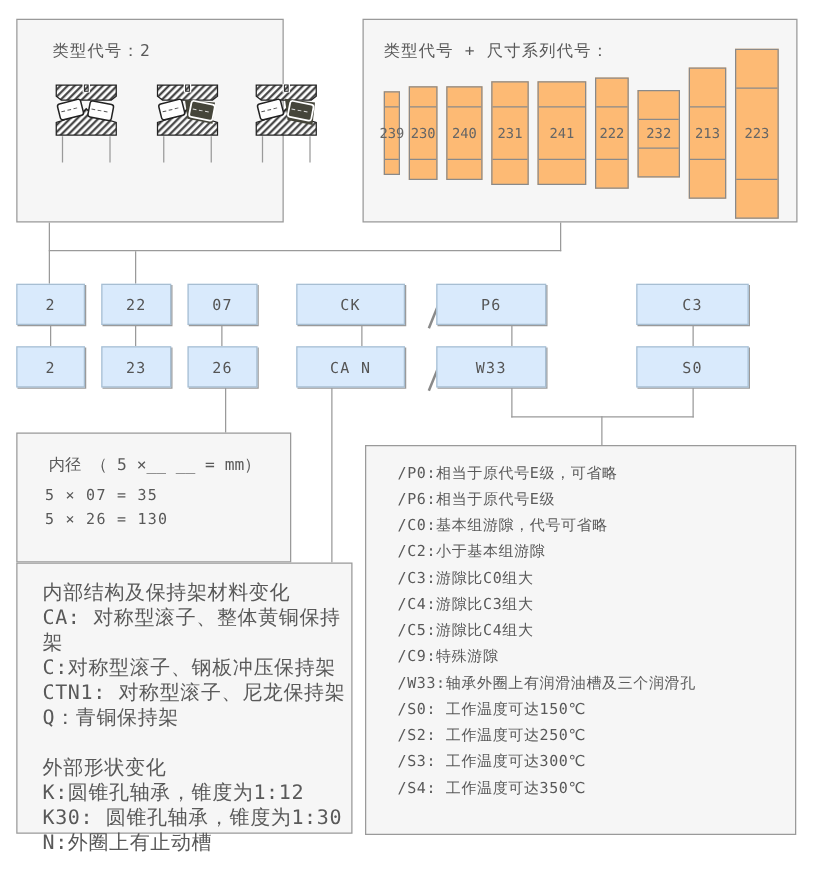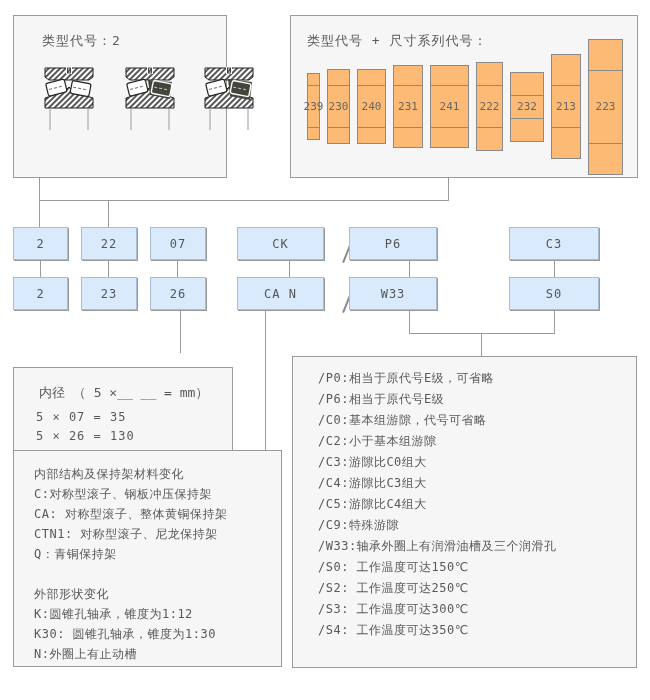--- a/index.html
+++ b/index.html
@@ -25,27 +25,27 @@
   .code-box{position:absolute;height:33px;background:#d9eafc;border:1px solid #a7bed2;
             box-shadow:1px 1px 0 #9a9a9a;box-sizing:border-box;display:flex;align-items:center;
             justify-content:center;font-size:12px;color:#555;letter-spacing:1px;}
   .r1{top:227px;} .r2{top:277px;}
   .c1{left:13px;width:55px;} .c2{left:81px;width:56px;} .c3{left:150px;width:56px;}
   .c4{left:237px;width:87px;} .c5{left:349px;width:88px;text-align:center;} .c6{left:509px;width:90px;}
   
   .ln{position:absolute;background:#9a9a9a;}
   .slash{position:absolute;width:2px;height:37px;background:#8a8a8a;transform:rotate(22deg);}
   
-  #panel-bore{left:13px;top:367px;width:220px;height:104px;padding-left:33px;}
+  #panel-bore{left:13px;top:346px;width:220px;height:104px;padding-left:33px;}
   #panel-bore .panel-title{position:absolute;left:25px;top:16px;letter-spacing:0;}
   #bore-lines{position:absolute;left:22px;top:40px;}
   #bore-lines .text-line{font-size:12px;line-height:19px;letter-spacing:1px;}
   #panel-internal{left:13px;top:450px;width:269px;height:217px;}
   #internal-lines{position:absolute;left:20px;top:13px;}
-  #internal-lines .text-line{font-size:12px;line-height:20px;letter-spacing:0.5px;}
+  #internal-lines .text-line{font-size:16px;line-height:20px;letter-spacing:0.5px;}
   #panel-suffix{left:292px;top:356px;width:345px;height:312px;}
   #suffix-lines{position:absolute;left:25px;top:11px;}
   #suffix-lines .text-line{font-size:12px;line-height:21px;letter-spacing:0.5px;}
 </style>
 </head>
 <body>
 
 <div id="stage">
 
   <div class="panel" id="panel-type">
@@ -211,22 +211,22 @@
     <div class="panel-title">内径 （ 5 ×__ __ =   mm）</div>
     <div id="bore-lines">
         <div class="text-line">5 × 07 = 35</div>
         <div class="text-line">5 × 26 = 130</div>
       </div>
   </div>
 
   <div class="panel" id="panel-internal">
     <div id="internal-lines">
         <div class="text-line">内部结构及保持架材料变化</div>
+        <div class="text-line">CA: 对称型滚子、整体黄铜保持架</div>
         <div class="text-line">C:对称型滚子、钢板冲压保持架</div>
-        <div class="text-line">CA: 对称型滚子、整体黄铜保持架</div>
         <div class="text-line">CTN1: 对称型滚子、尼龙保持架</div>
         <div class="text-line">Q：青铜保持架</div>
         <div class="text-line">&nbsp;</div>
         <div class="text-line">外部形状变化</div>
         <div class="text-line">K:圆锥孔轴承，锥度为1:12</div>
         <div class="text-line">K30: 圆锥孔轴承，锥度为1:30</div>
         <div class="text-line">N:外圈上有止动槽</div>
       </div>
   </div>
 

